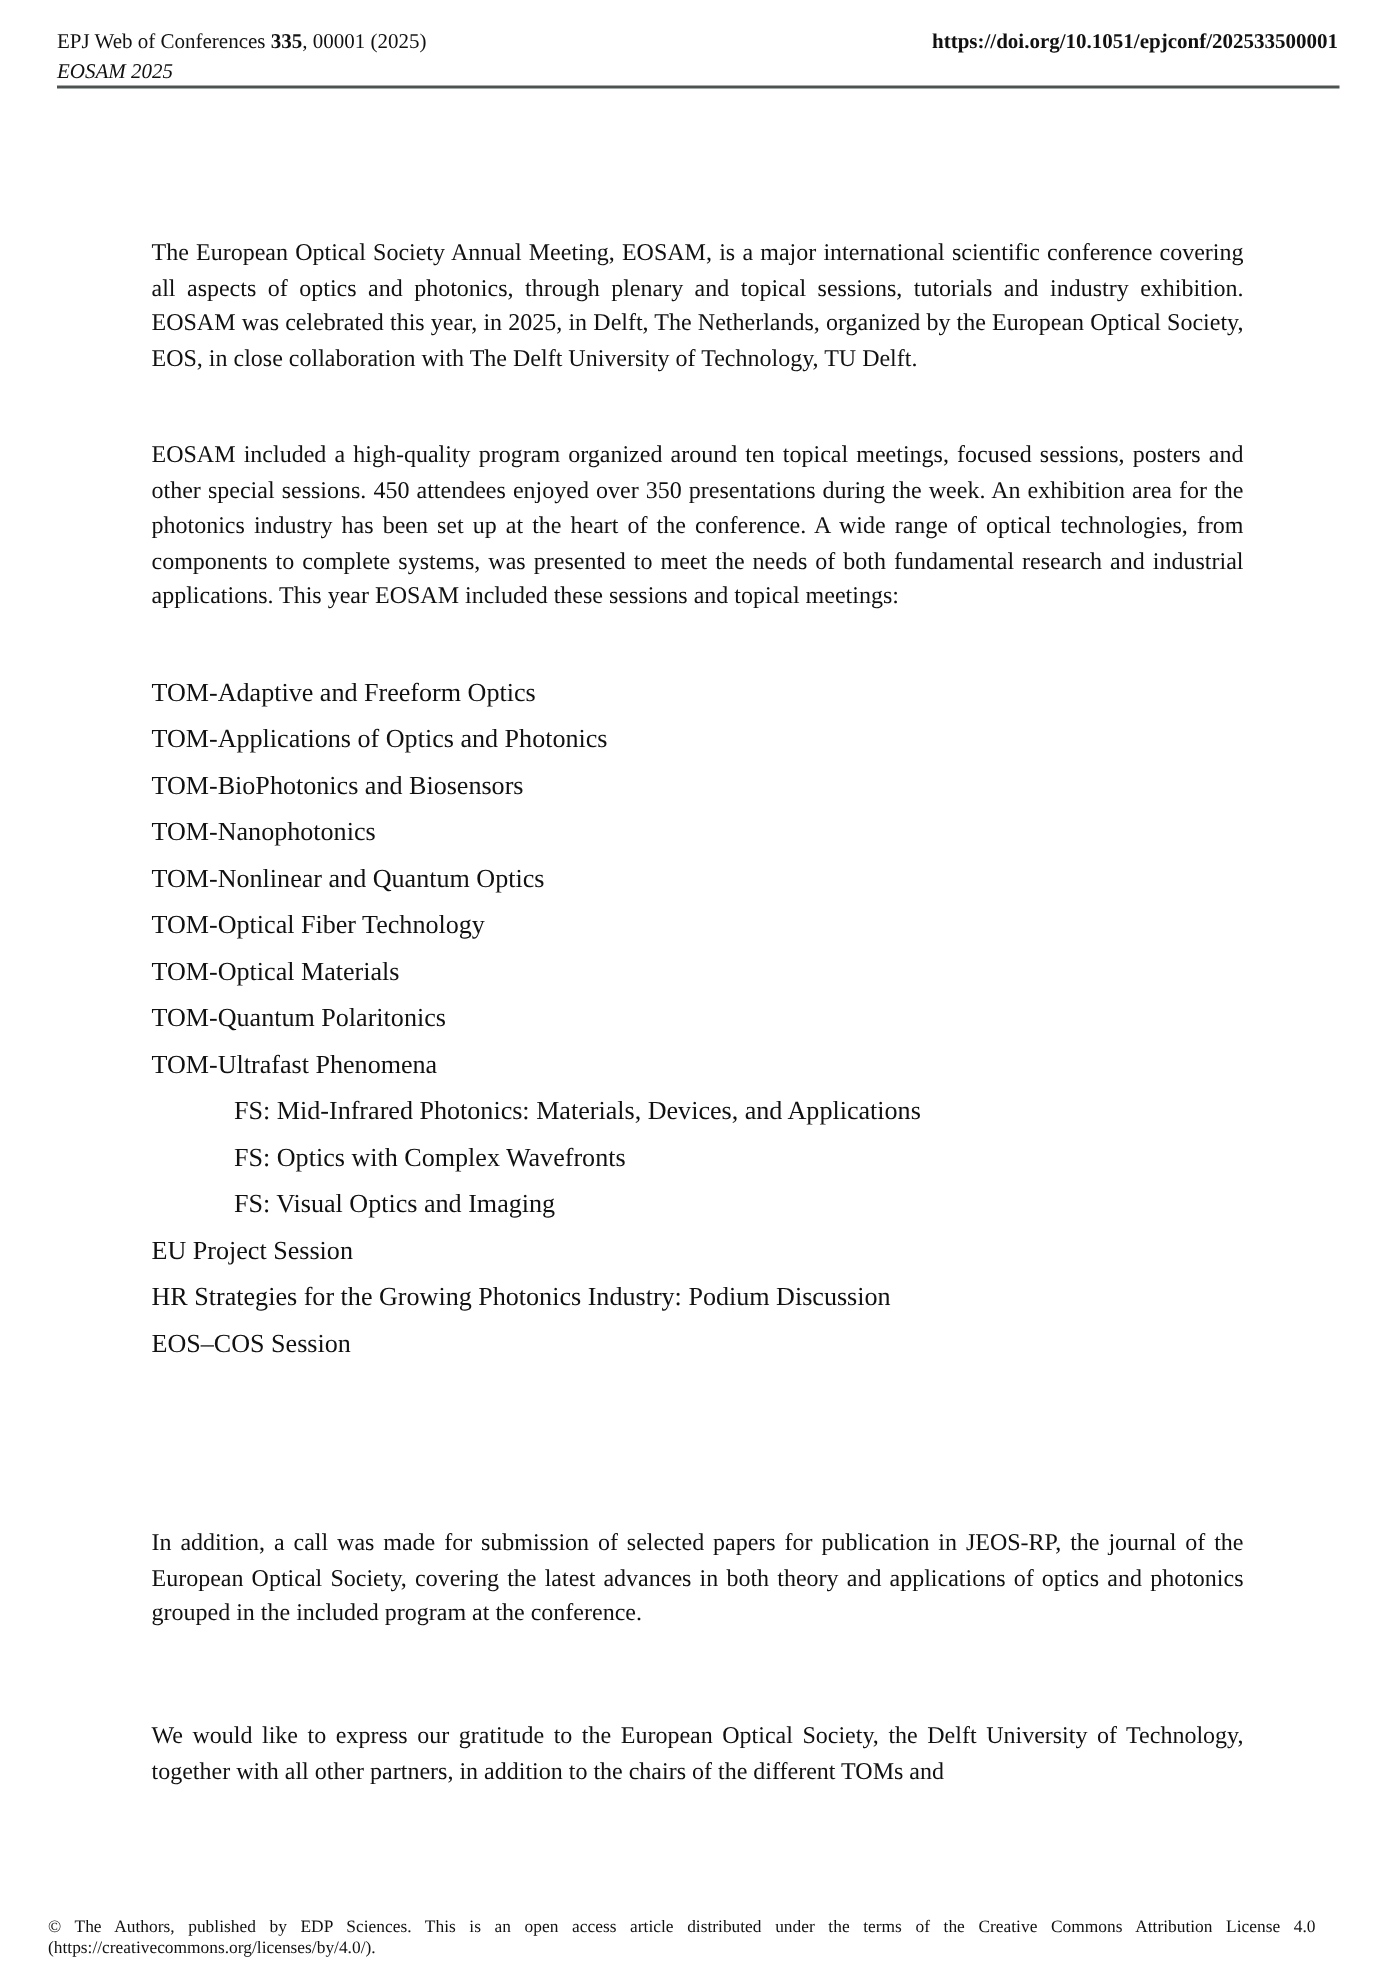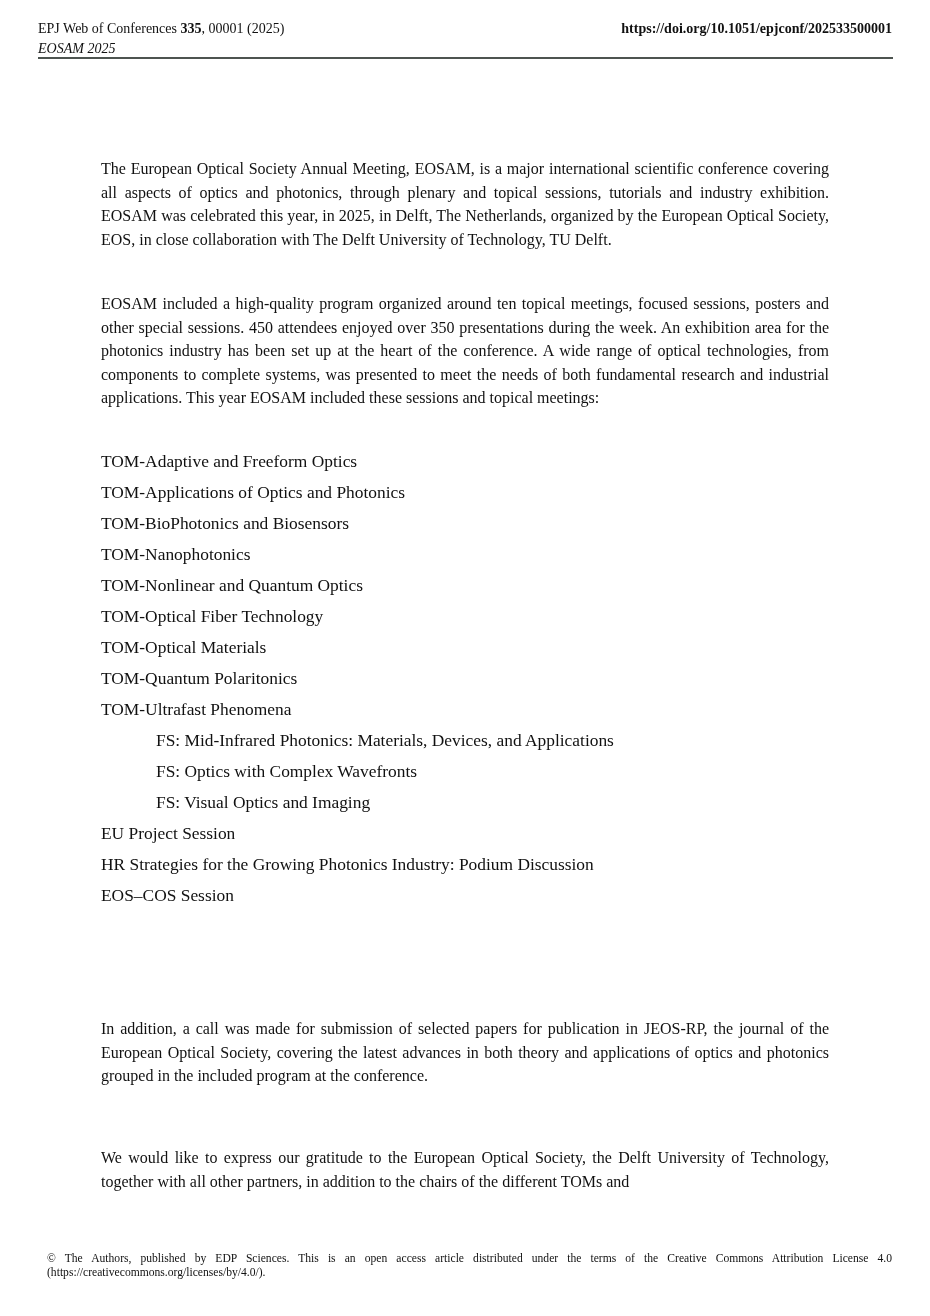--- a/index.html
+++ b/index.html
@@ -13,22 +13,22 @@
   .para { position: absolute; left: 101px; width: 728px; font-size: 16px; line-height: 23.6px;
           text-align: justify; margin: 0; }
   .p1 { top: 157px; }
   .p2 { top: 292px; }
   .list { position: absolute; left: 101px; top: 450px; margin: 0; padding: 0; list-style: none;
           font-size: 17.4px; }
   .list li { height: 31px; line-height: 23px; white-space: nowrap; }
   .list li.sub { padding-left: 55px; }
   .p3 { top: 1017px; }
   .p4 { top: 1110px; margin-top: 36px; }
-  .footer { position: absolute; left: 32px; top: 1252px; width: 845px; font-size: 11.6px;
-            line-height: 14px; text-align: justify; margin-left: 15px; }
+  .footer { position: absolute; left: 32px; top: 1278px; width: 845px; font-size: 11.6px;
+            line-height: 14px; text-align: justify; }
 </style>
 </head>
 <body>
 
 <div class="header-left">
   <div class="journal"><span>EPJ Web of Conferences </span><b>335</b><span>, 00001 (2025)</span></div>
   <div class="conf">EOSAM  2025</div>
 </div>
 <div class="header-right">https://doi.org/10.1051/epjconf/202533500001</div>
 <div class="header-rule"></div>

